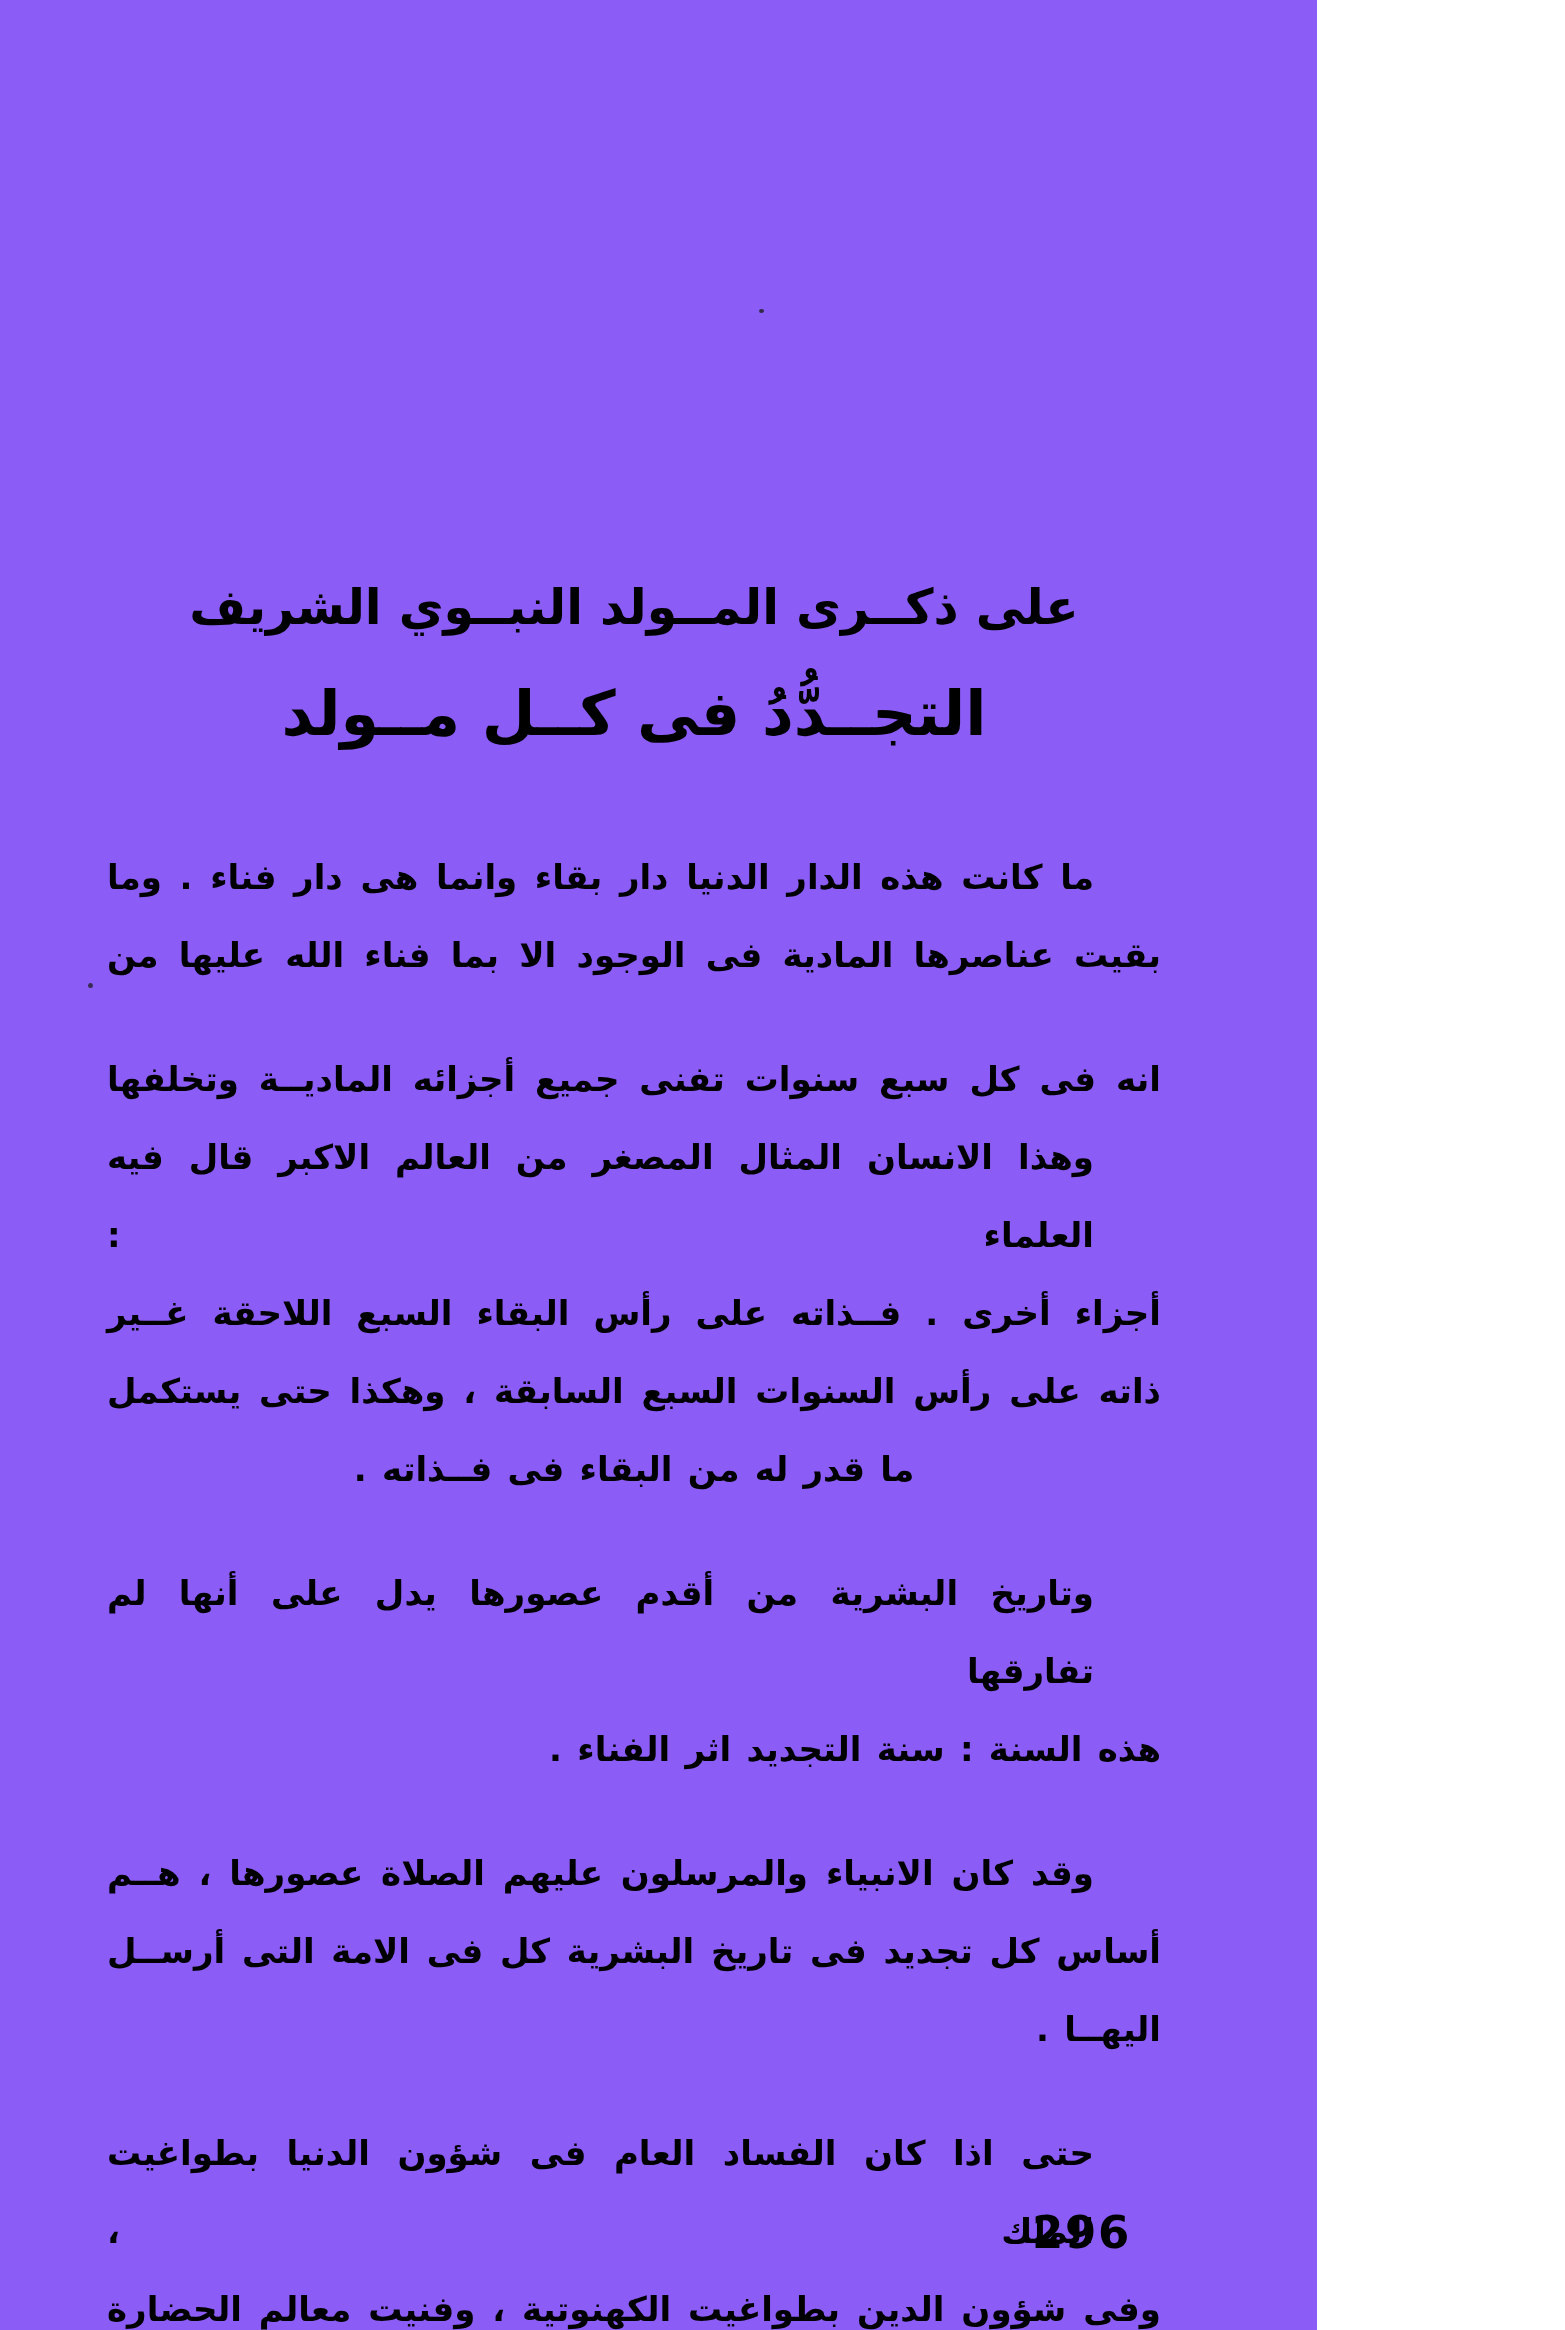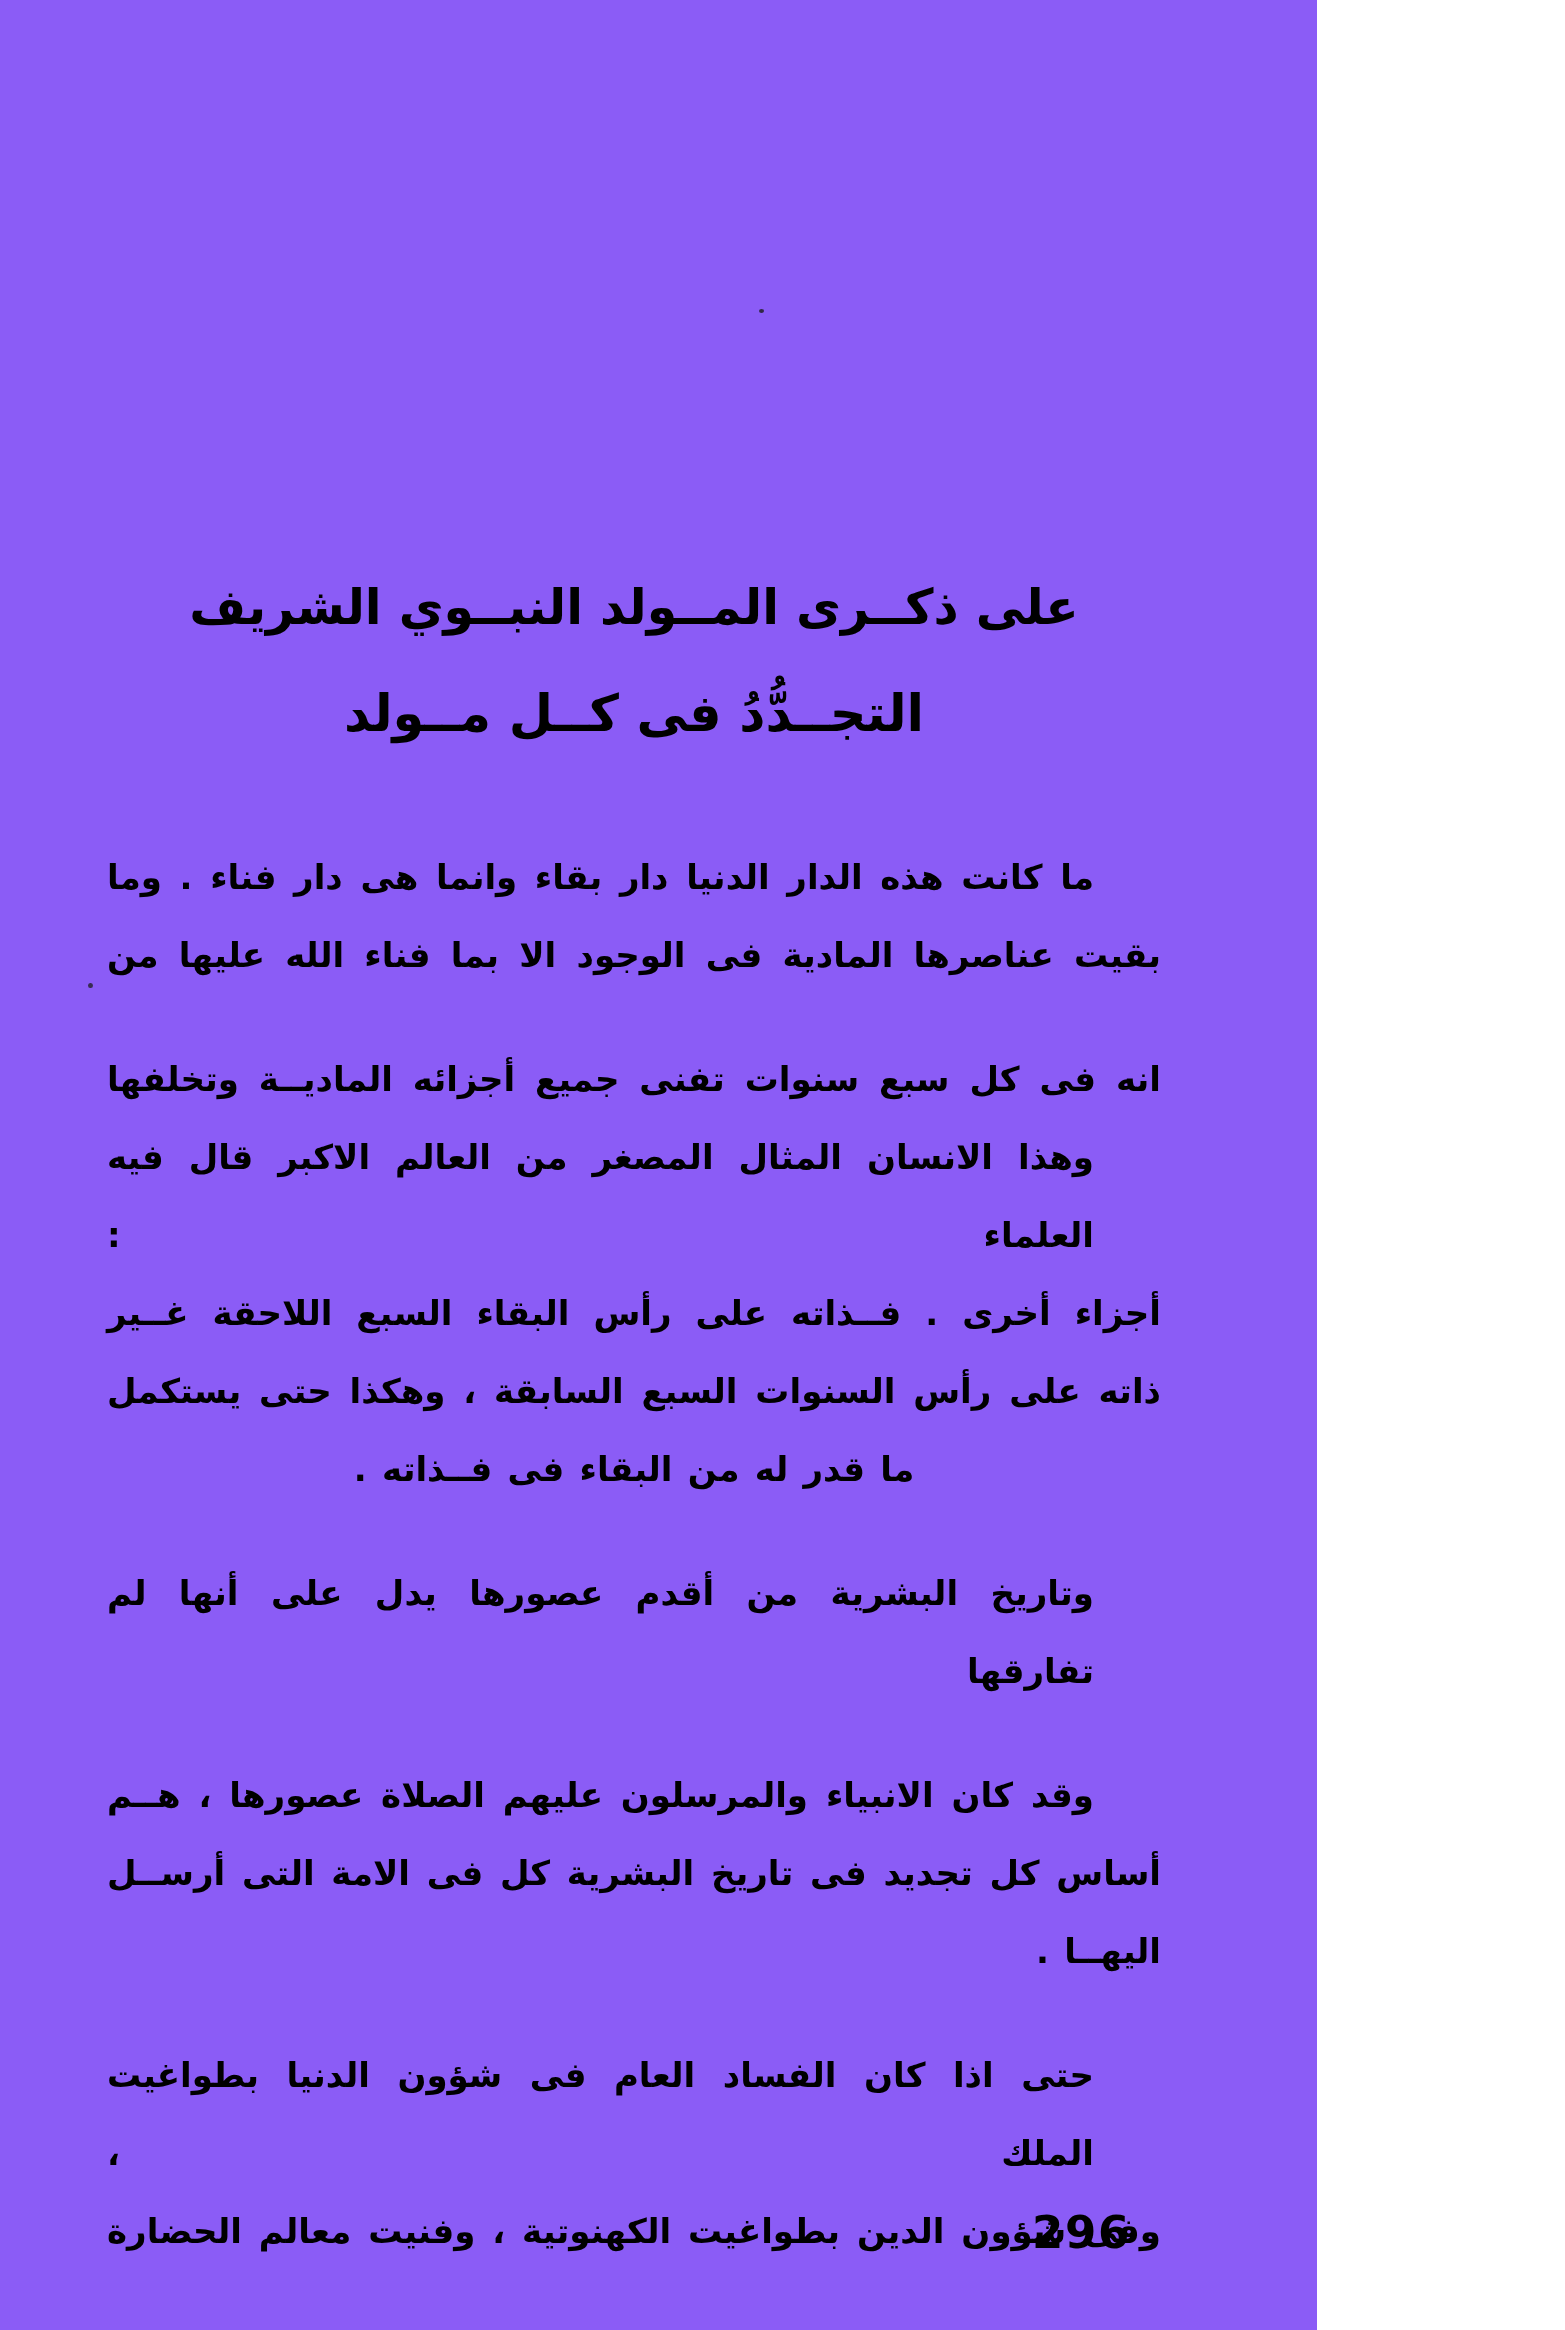--- a/index.html
+++ b/index.html
@@ -26,21 +26,21 @@
     font-weight: bold;
     white-space: nowrap;
   }
   .title-line.t1 {
     top: 570px;
     font-size: 49px;
     line-height: 75px;
   }
   .title-line.t2 {
     top: 676px;
-    font-size: 51px;
+    font-size: 62px;
     line-height: 75px;
   }
   .text-body {
     position: absolute;
     left: 107px;
     right: 156px;
     top: 838px;
     direction: rtl;
   }
   .paragraph {
@@ -92,20 +92,21 @@
       </div>
       <div class="paragraph">
         <div class="line align-justify">انه فى كل سبع سنوات تفنى جميع أجزائه الماديــة وتخلفها</div>
         <div class="line align-justify indent">وهذا الانسان المثال المصغر من العالم الاكبر قال فيه العلماء :</div>
         <div class="line align-justify">أجزاء أخرى . فــذاته على رأس البقاء السبع اللاحقة غــير</div>
         <div class="line align-justify">ذاته على رأس السنوات السبع السابقة ، وهكذا حتى يستكمل</div>
         <div class="line align-center">ما قدر له من البقاء فى فــذاته .</div>
       </div>
       <div class="paragraph">
         <div class="line align-justify indent">وتاريخ البشرية من أقدم عصورها يدل على أنها لم تفارقها</div>
+        <div class="line align-right">هذه السنة : سنة التجديد اثر الفناء .</div>
       </div>
       <div class="paragraph">
         <div class="line align-justify indent">وقد كان الانبياء والمرسلون عليهم الصلاة عصورها ، هــم</div>
         <div class="line align-justify">أساس كل تجديد فى تاريخ البشرية كل فى الامة التى أرســل</div>
         <div class="line align-right">اليهــا .</div>
       </div>
       <div class="paragraph">
         <div class="line align-justify indent">حتى اذا كان الفساد العام فى شؤون الدنيا بطواغيت الملك ،</div>
         <div class="line align-justify">وفى شؤون الدين بطواغيت الكهنوتية ، وفنيت معالم الحضارة</div>
       </div>

